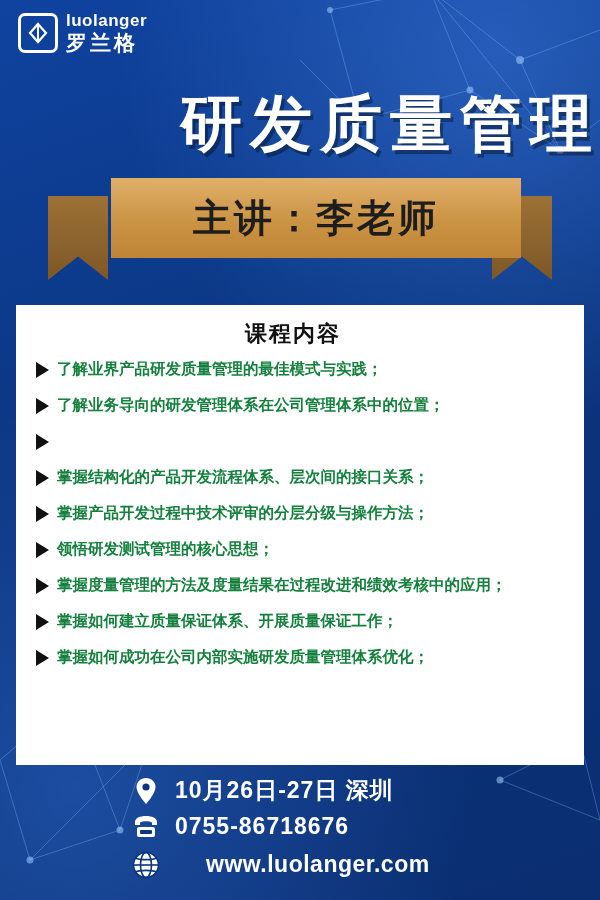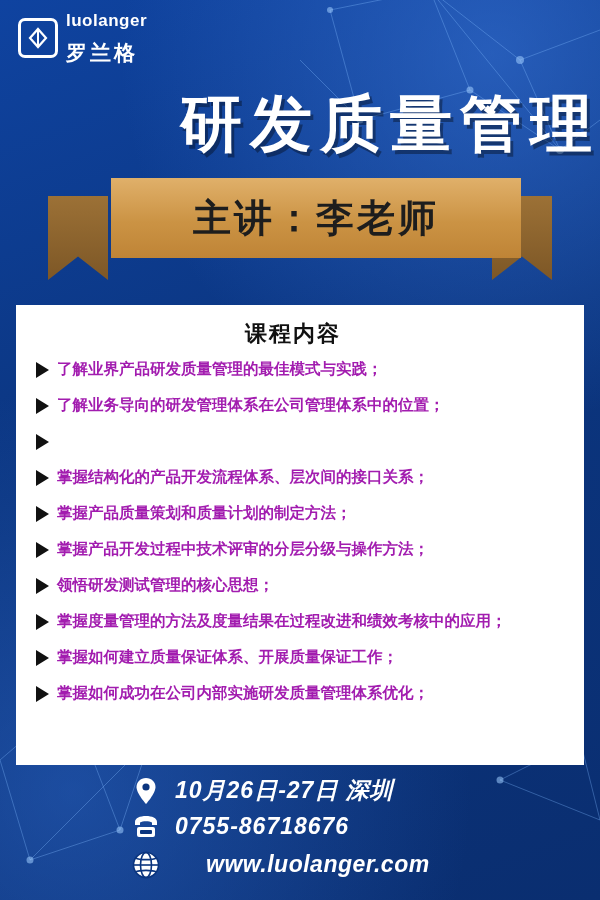--- a/index.html
+++ b/index.html
@@ -57,21 +57,21 @@
     color: #ffffff;
     font-size: 17px;
     font-weight: bold;
     letter-spacing: 0.5px;
   }
   .logo-cn {
     color: #ffffff;
     font-size: 21px;
     font-weight: bold;
     letter-spacing: 3px;
-    margin-top: 13px;
+    margin-top: 3px;
   }
 
   
   .title {
     position: absolute;
     top: 82px;
     left: 0;
     width: 600px;
     text-align: right;
     color: #ffffff;
@@ -158,34 +158,33 @@
     flex: 0 0 auto;
     margin-top: 3px;
     width: 0;
     height: 0;
     border-left: 13px solid #111111;
     border-top: 8px solid transparent;
     border-bottom: 8px solid transparent;
   }
   .item-text {
     font-size: 15.5px;
-    color: #a21caf;
+    color: #15803d;
     line-height: 1.35;
     font-weight: bold;
   }
 
   
   .footer {
     position: absolute;
     left: 0;
     bottom: 0;
     width: 476px;
     height: 135px;
     z-index: 5;
-    font-style: italic;
   }
   .foot-row {
     position: absolute;
     left: 175px;
     display: flex;
     align-items: center;
     gap: 14px;
     color: #ffffff;
   }
   .foot-row.r1 { top: 10px; }
@@ -284,24 +283,20 @@
     </div>
     <div class="item">
       <span class="bullet"></span>
     </div>
     <div class="item">
       <span class="bullet"></span>
       <span class="item-text">掌握结构化的产品开发流程体系、层次间的接口关系；</span>
     </div>
     <div class="item">
       <span class="bullet"></span>
-      <span class="item-text">掌握产品质量策划和质量计划的制定方法；</span>
-    </div>
-    <div class="item">
-      <span class="bullet"></span>
       <span class="item-text">掌握产品开发过程中技术评审的分层分级与操作方法；</span>
     </div>
     <div class="item">
       <span class="bullet"></span>
       <span class="item-text">领悟研发测试管理的核心思想；</span>
     </div>
     <div class="item">
       <span class="bullet"></span>
       <span class="item-text">掌握度量管理的方法及度量结果在过程改进和绩效考核中的应用；</span>
     </div>

